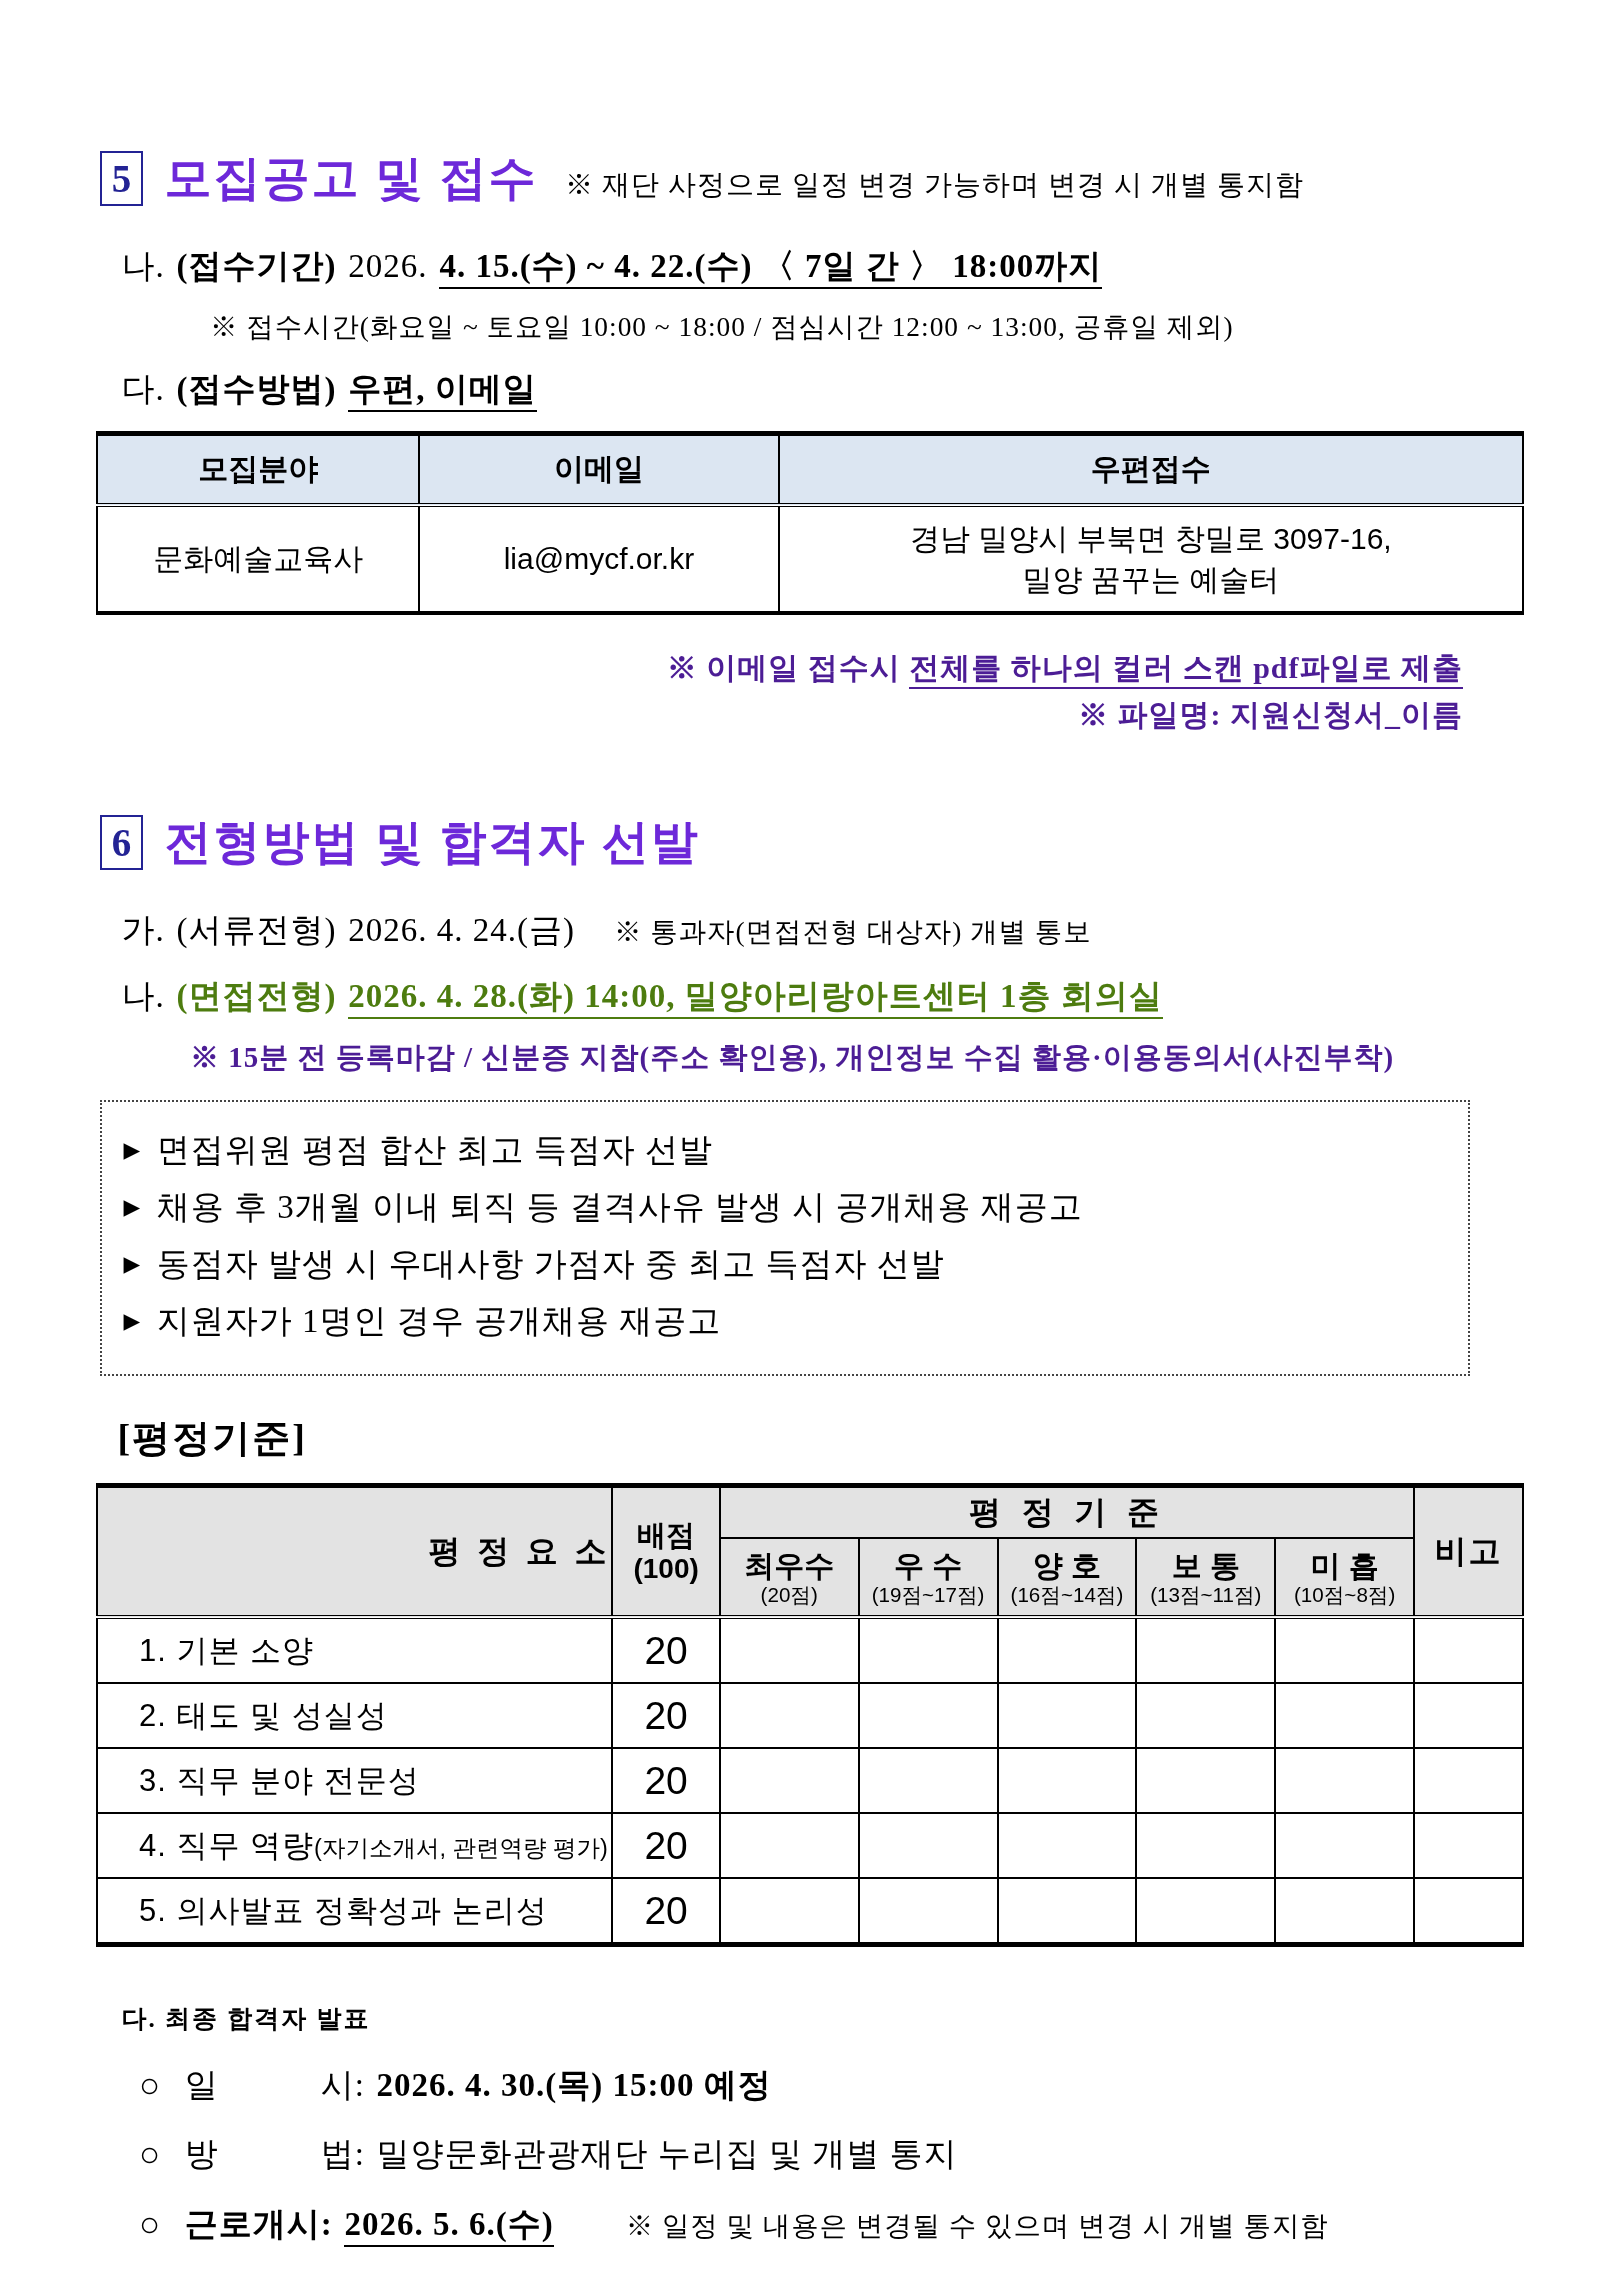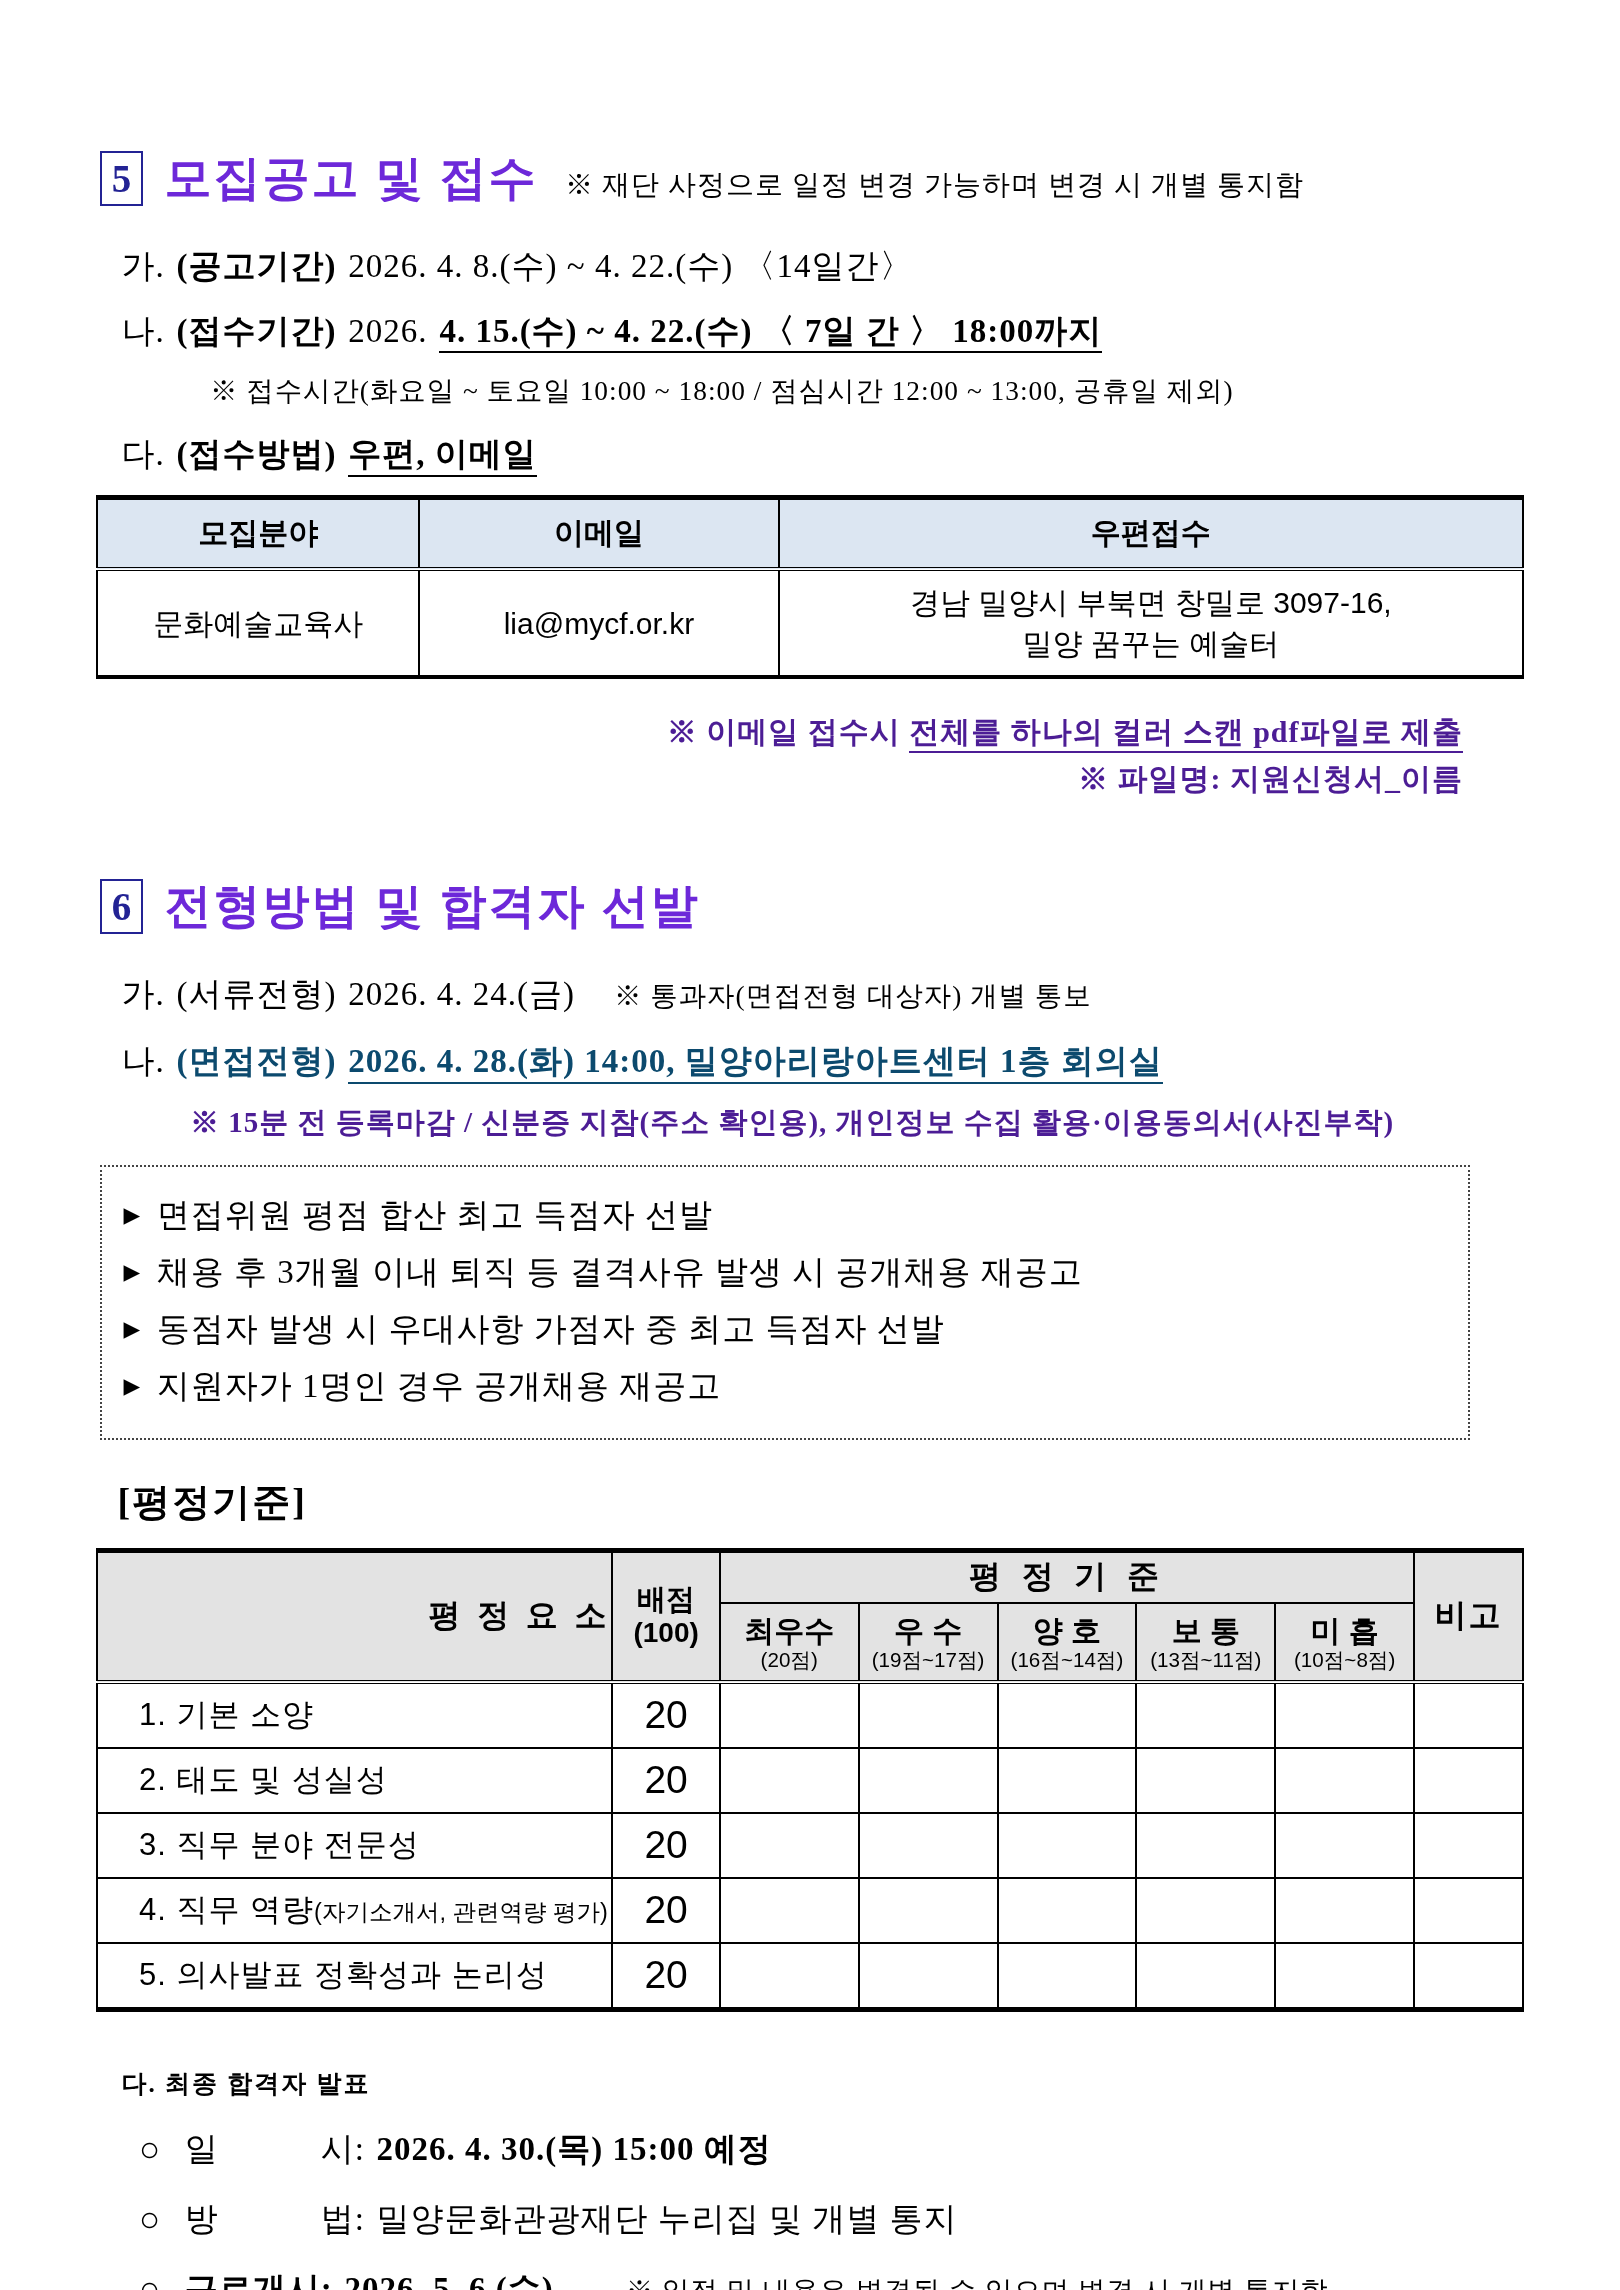--- a/index.html
+++ b/index.html
@@ -30,21 +30,21 @@
   }
   .sec-note{
     font-size:28px;color:#000;margin-left:27.4px;white-space:nowrap;
     letter-spacing:1px;padding-top:13.7px;
   }
   
   .line{font-size:33px;line-height:47px;margin:0 0 17.6px 25.5px;white-space:nowrap;letter-spacing:1px;}
   .b{font-weight:bold;}
   .ul3{border-bottom:2.9px solid currentColor;padding-bottom:2.9px;}
   .subnote{font-size:27.4px;line-height:39px;margin:0 0 19.6px 114px;letter-spacing:1px;white-space:nowrap;}
-  .blue{color:#0c4a6e;}
+  .blue{color:#4d7c0f;}
   .red{color:#4c1d95;}
   .gap-s{display:inline-block;width:11.8px;}
   .gap-m{display:inline-block;width:39px;}
   
   .t1{width:100%;border-collapse:collapse;margin:11.8px 0 29px 0;
       border-top:5.9px solid #000;border-bottom:4.9px solid #000;
       font-family:"Liberation Sans","DejaVu Sans",sans-serif;}
   .t1 th{
     background:#dce6f2;font-size:30px;font-weight:bold;
     height:65px;border:2px solid #000;border-top:none;
@@ -97,23 +97,20 @@
 <div class="page">
 
   <div class="sec-head">
     <span class="num-box">
         <span>5</span>
       </span>
     <span class="sec-title">모집공고 및 접수</span>
     <span class="sec-note">※ 재단 사정으로 일정 변경 가능하며 변경 시 개별 통지함</span>
   </div>
 
-  <div class="line">
-    <span>가.</span><span class="gap-s"></span><span class="b">(공고기간)</span><span class="gap-s"></span><span>2026. 4. 8.(수) ~ 4. 22.(수) 〈14일간〉</span>
-  </div>
 
   <div class="line">
     <span>나.</span><span class="gap-s"></span><span class="b">(접수기간)</span><span class="gap-s"></span><span>2026.</span><span class="gap-s"></span><span class="b ul3">4. 15.(수) ~ 4. 22.(수) 〈 7일 간 〉 18:00까지</span>
   </div>
 
   <div class="subnote">※ 접수시간(화요일 ~ 토요일 10:00 ~ 18:00 / 점심시간 12:00 ~ 13:00, 공휴일 제외)</div>
 
   <div class="line">
     <span>다.</span><span class="gap-s"></span><span class="b">(접수방법)</span><span class="gap-s"></span><span class="b ul3">우편, 이메일</span>
   </div>

